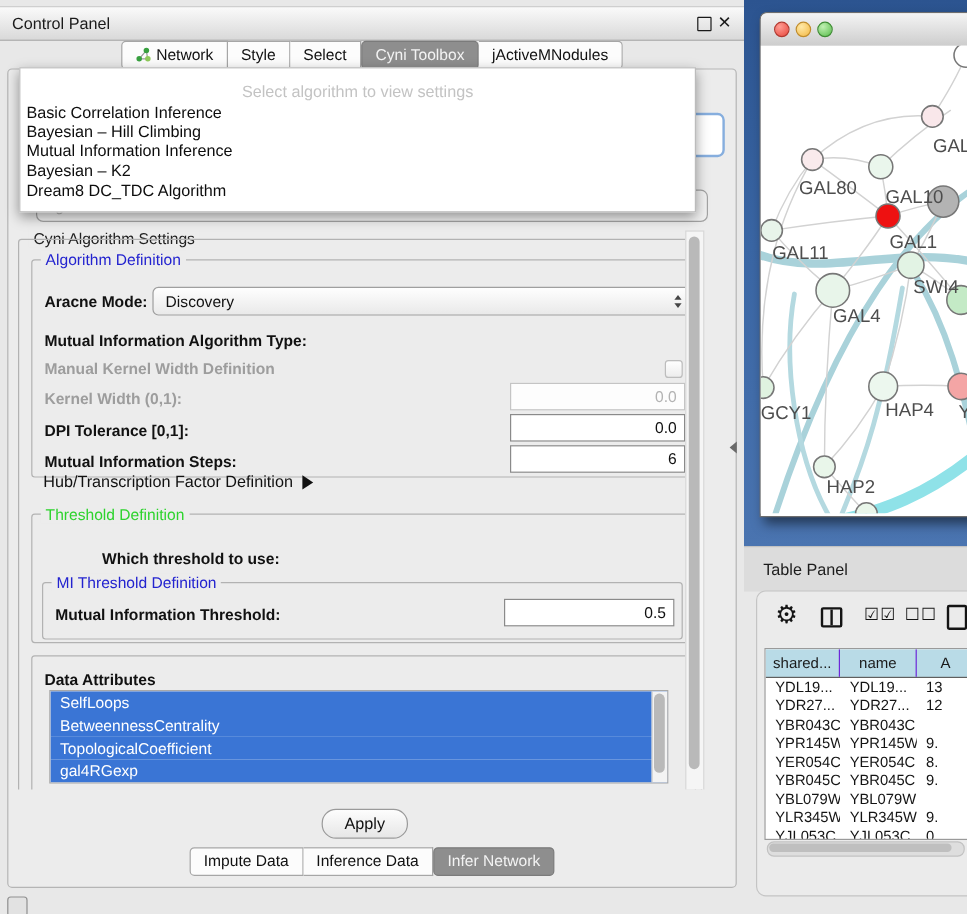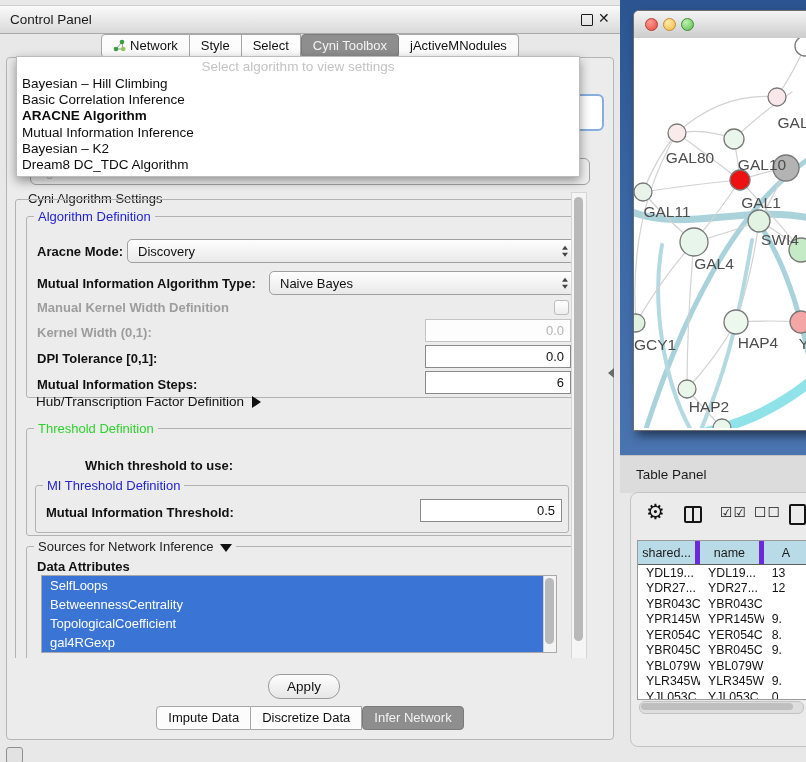--- a/index.html
+++ b/index.html
@@ -17,21 +17,21 @@
   .tabrow{left:0;top:35px;width:620px;height:23px;display:flex;justify-content:center;align-items:flex-end}
   .tab{background:#fcfcfc;border:1px solid #a6a6a6;border-left:none;padding:3px 11px 4px;
        font-size:13px;color:#111;white-space:nowrap;display:flex;align-items:center;gap:4px;height:15px}
   .tab:first-child{border-left:1px solid #a6a6a6;border-radius:4px 0 0 4px}
   .tab:last-child{border-radius:0 4px 4px 0}
   .tab.sel{background:#8e8e8e;color:#f3f3f3;border:1px solid #7b7b7b;border-radius:4px}
   .mainpanel{left:6px;top:57px;width:606px;height:681px;background:#ececec;border:1px solid #b5b5b5;border-radius:4px}
   
   .popup{left:16px;top:56px;width:562px;height:119px;background:#fff;border:1px solid #bcbcbc;
          box-shadow:0 4px 10px rgba(0,0,0,.4);z-index:6}
-  .pholder{height:17px;text-align:center;color:#c3c3c3;font-size:13.5px;padding-top:2px}
+  .pholder{height:17px;text-align:center;color:#c3c3c3;font-size:13.5px;padding-top:12px}
   .pitem{font-size:13.5px;line-height:16.2px;color:#0d0d0d;padding-left:5px;white-space:nowrap}
   .pitem.b{font-weight:700}
   .frag-combo{left:30px;top:158px;width:560px;height:27px;background:#f1f1f1;border:1px solid #a3a3a3;
               border-radius:6px;z-index:1;font-size:13px;color:#b7b7b7;line-height:26px;padding-left:15px;box-sizing:border-box}
   .frag-focus{left:566px;top:94px;width:34px;height:33px;background:#fff;border:2px solid #86aede;border-radius:6px;z-index:1}
   
   .settings-clip{left:15px;top:191px;width:584px;height:467px;overflow:hidden}
   .groupbox{position:absolute;border:1px solid #b2b2b2;border-radius:3px}
   .legend{position:absolute;top:-8px;left:7px;background:#ececec;padding:0 4px;font-size:13px;white-space:nowrap}
   .legend.blue{color:#2323cf}
@@ -76,21 +76,21 @@
   .tp-titlebar{left:620px;top:455px;width:186px;height:37px;background:#dcdcdc;border-top:1px solid #c2c2c2}
   .tp-title{position:absolute;left:16px;top:11px;font-size:13.5px;color:#1c1c1c}
   .tp-body{left:630px;top:492px;width:182px;height:253px;background:#ebebeb;border:1px solid #c4c4c4;border-radius:8px;overflow:hidden}
   .gear{position:absolute;left:15px;top:7px;font-size:21px;color:#141414}
   .colicon{position:absolute;left:53px;top:13px;width:14px;height:13px;border:2px solid #141414;border-radius:2px}
   .colicon::after{content:"";position:absolute;left:50%;top:0;bottom:0;width:2px;background:#141414;transform:translateX(-50%)}
   .cbx2{position:absolute;top:11px;font-size:14px;color:#141414;letter-spacing:1px}
   .docicon{position:absolute;left:158px;top:11px;width:13px;height:17px;border:2px solid #141414;border-radius:2px;background:#ebebeb}
   .ntable{position:absolute;left:6px;top:47px;width:175px;height:158px;background:#fff;border:1px solid #9a9a9a;overflow:hidden}
   .thead{display:flex;height:23px;background:#b9dbe7;border-bottom:1px solid #5f5f5f}
-  .th{font-size:12.5px;color:#1a1a1a;border-right:5px solid #6d28d9;display:flex;align-items:center;justify-content:center;box-sizing:border-box;white-space:nowrap}
+  .th{font-size:12.5px;color:#1a1a1a;border-right:1px solid #6d28d9;display:flex;align-items:center;justify-content:center;box-sizing:border-box;white-space:nowrap}
   .trow{display:flex;height:15.5px}
   .td{font-size:12.3px;color:#141414;padding-left:8px;box-sizing:border-box;white-space:nowrap;overflow:hidden;display:flex;align-items:center}
   .hscroll{position:absolute;left:8px;top:208px;width:163px;height:11px;background:#dedede;border:1px solid #c2c2c2;border-radius:6px}
   .hthumb{position:absolute;left:1px;top:1px;width:152px;height:7px;background:#bfbfbf;border-radius:5px}
   .neticon svg{display:block}
 </style>
 </head>
 <body>
 
 <div class="stage">
@@ -128,23 +128,22 @@
     </div>
 
   <div class="abs mainpanel"></div>
 
   <div class="abs frag-focus"></div>
   <div class="abs frag-combo">gal-filtered sif default node</div>
 
   <div class="abs popup">
     <div class="pholder">Select algorithm to view settings</div>
     <div id="popup-items">
+        <div class="pitem">Basic Correlation Inference</div>
         <div class="pitem">Bayesian – Hill Climbing</div>
-        <div class="pitem">Basic Correlation Inference</div>
-        <div class="pitem b">ARACNE Algorithm</div>
         <div class="pitem">Mutual Information Inference</div>
         <div class="pitem">Bayesian – K2</div>
         <div class="pitem">Dream8 DC_TDC Algorithm</div>
       </div>
   </div>
 
   <div class="abs settings-clip">
     <span class="legend" style="position:absolute;left:9px;top:0;color:#222">Cyni Algorithm Settings</span>
     <div class="groupbox" style="left:0;top:8px;width:568px;height:640px"></div>
 
@@ -152,27 +151,20 @@
       <span class="legend blue">Algorithm Definition</span>
       <span class="lab" style="left:10px;top:27px">Aracne Mode:</span>
       <div class="combo" style="left:100px;top:22px;width:450px;height:24px">
         <span>Discovery</span>
         <span class="spinner">
             <i class="up"></i>
             <i class="dn"></i>
           </span>
       </div>
       <span class="lab" style="left:10px;top:59px">Mutual Information Algorithm Type:</span>
-      <div class="combo" style="left:242px;top:54px;width:308px;height:24px">
-        <span>Naive Bayes</span>
-        <span class="spinner">
-            <i class="up"></i>
-            <i class="dn"></i>
-          </span>
-      </div>
       <span class="lab dis" style="left:10px;top:83px">Manual Kernel Width Definition</span>
       <div class="checkbox" style="left:527px;top:83px"></div>
       <span class="lab dis" style="left:10px;top:108px">Kernel Width (0,1):</span>
       <div class="tfield dis" style="left:398px;top:102px;width:146px;height:23px">0.0</div>
       <span class="lab" style="left:10px;top:134px">DPI Tolerance [0,1]:</span>
       <div class="tfield" style="left:398px;top:128px;width:146px;height:23px">0.0</div>
       <span class="lab" style="left:10px;top:160px">Mutual Information Steps:</span>
       <div class="tfield" style="left:398px;top:154px;width:146px;height:23px">6</div>
     </div>
 
@@ -182,21 +174,20 @@
       <span class="legend green">Threshold Definition</span>
       <span class="lab" style="left:58px;top:29px">Which threshold to use:</span>
       <div class="groupbox" style="left:8px;top:56px;width:532px;height:46px">
         <span class="legend blue">MI Threshold Definition</span>
         <span class="lab" style="left:10px;top:19px">Mutual Information Threshold:</span>
         <div class="tfield" style="left:384px;top:13px;width:142px;height:23px">0.5</div>
       </div>
     </div>
 
     <div class="groupbox" style="left:11px;top:355px;width:552px;height:122px">
-      <span class="legend" style="color:#222"><span>Sources for Network Inference</span><span class="tri-down"></span></span>
       <span class="lab" style="left:10px;top:12px">Data Attributes</span>
       <div class="attrlist" style="left:14px;top:28px;width:514px;height:76px" id="attr-list">
         <div class="attr-item">SelfLoops</div>
           <div class="attr-item">BetweennessCentrality</div>
           <div class="attr-item">TopologicalCoefficient</div>
           <div class="attr-item">gal4RGexp</div>
           <div class="vscroll" style="right:0;top:0;width:12px;height:76px">
           <div class="vthumb" style="left:1px;top:2px;width:9px;height:66px"></div>
         </div>
       </div>
@@ -207,21 +198,21 @@
     </div>
   </div>
 
   <div class="abs applybtn">Apply</div>
 
   <div class="abs bottomtabs" id="bottom-tabs">
       <div class="tab">
         <span>Impute Data</span>
       </div>
       <div class="tab">
-        <span>Discretize Data</span>
+        <span>Inference Data</span>
       </div>
       <div class="tab sel">
         <span>Infer Network</span>
       </div>
     </div>
 
   <div class="abs corner-ic"></div>
   <div class="abs split-arrow"></div>
 
   <div class="abs desktop"></div>

